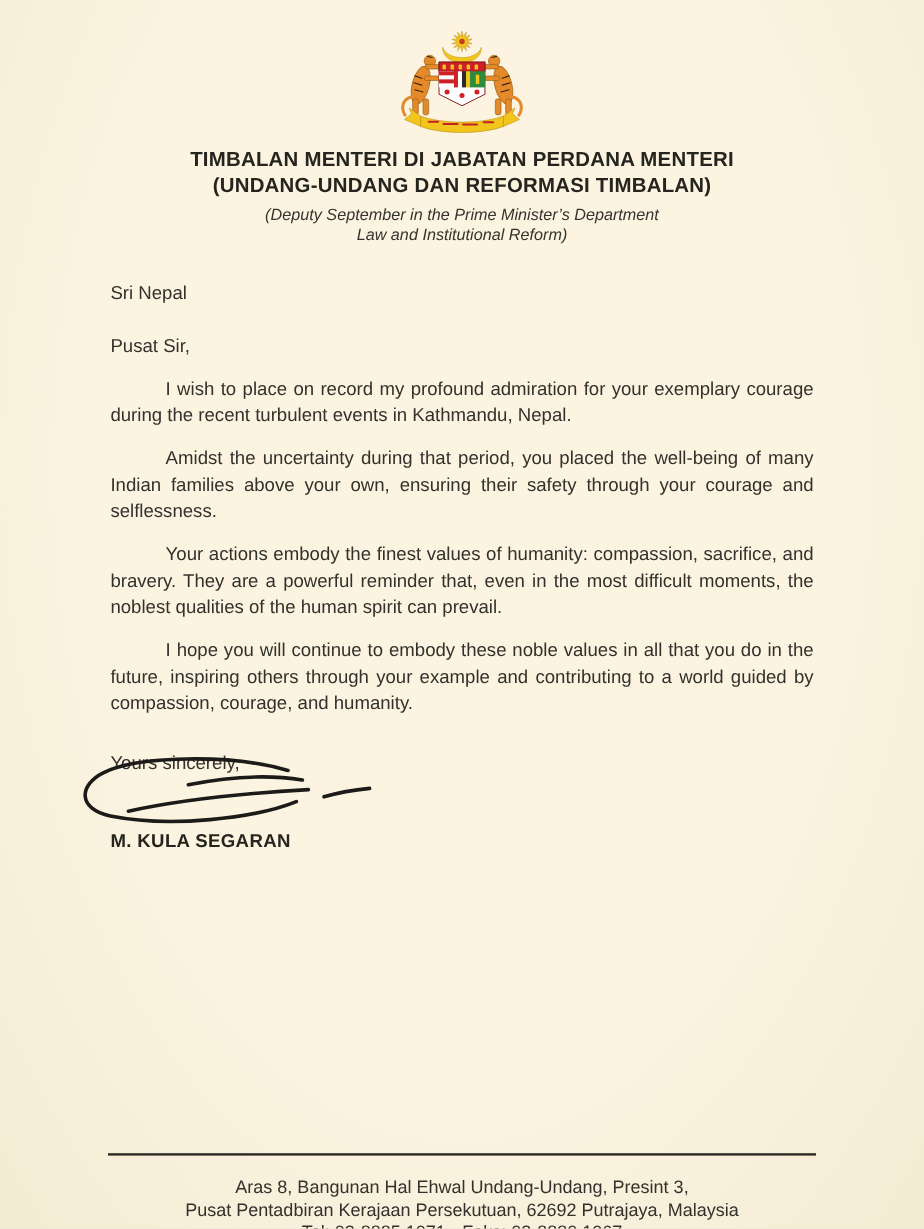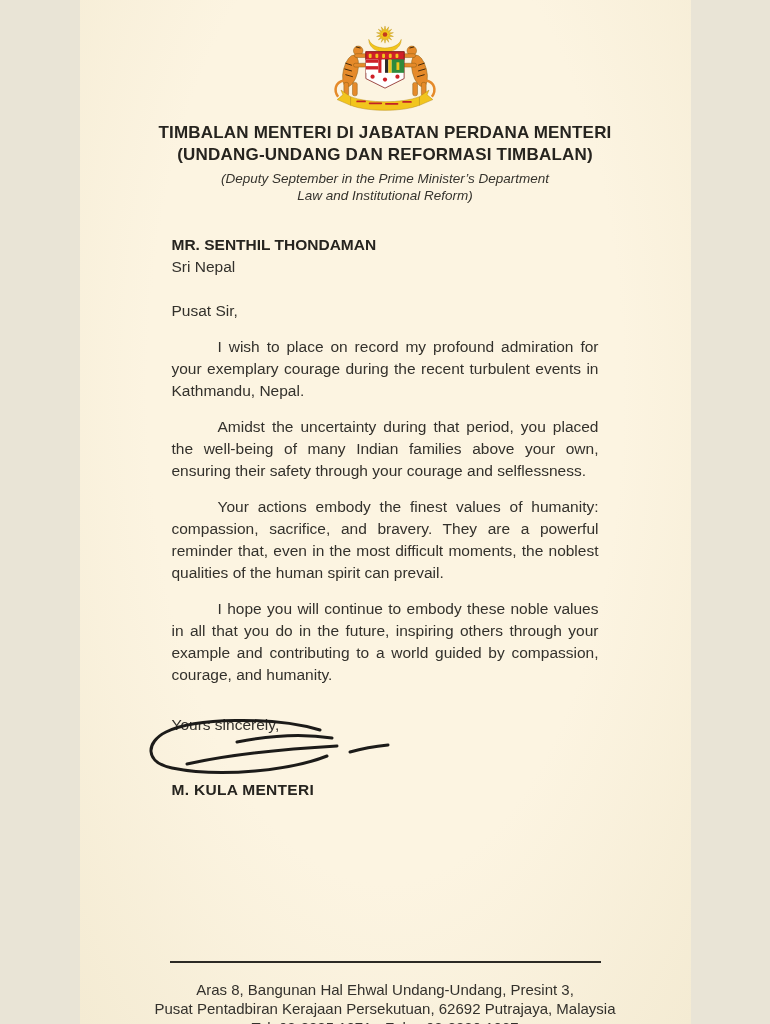--- a/index.html
+++ b/index.html
@@ -1,18 +1,18 @@
 <!DOCTYPE html>
 <html><head>
 <meta charset="utf-8">
 <style>
   html, body { margin: 0; padding: 0; background: #e9e4d6; }
   .page {
     position: relative;
-    width: 611px;
+    width: 770px;
     height: 1024px;
     margin: 0 auto;
     overflow: hidden;
     background: radial-gradient(ellipse at 50% 38%, #fcf4e1 55%, #f4ebd3 100%);
     color: #33312c;
     font-family: "Liberation Sans", sans-serif;
     font-size: 15.5px;
     line-height: 22px;
   }
   
@@ -169,42 +169,41 @@
     </svg>
     <div class="lh-title first">TIMBALAN MENTERI DI JABATAN PERDANA MENTERI</div>
     <div class="lh-title">(UNDANG-UNDANG DAN REFORMASI TIMBALAN)</div>
     <div class="lh-sub first">(Deputy September in the Prime Minister’s Department</div>
     <div class="lh-sub">Law and Institutional Reform)</div>
   </div>
 
 
   <div class="content">
     <div class="recipient">
-      <div class="recipient-name">MR. SENTHIL THONDAMAN</div>
       <div>Sri Nepal</div>
     </div>
 
     <div class="salutation">Pusat Sir,</div>
 
     <p>I wish to place on record my profound admiration for your exemplary courage during the recent turbulent events in Kathmandu, Nepal.</p>
     <p>Amidst the uncertainty during that period, you placed the well-being of many Indian families above your own, ensuring their safety through your courage and selflessness.</p>
     <p>Your actions embody the finest values of humanity: compassion, sacrifice, and bravery. They are a powerful reminder that, even in the most difficult moments, the noblest qualities of the human spirit can prevail.</p>
     <p>I hope you will continue to embody these noble values in all that you do in the future, inspiring others through your example and contributing to a world guided by compassion, courage, and humanity.</p>
 
     <div class="closing">
       <div>Yours sincerely,</div>
       <svg class="signature-svg" viewBox="0 0 252 62" aria-hidden="true">
         <g fill="none" stroke="#1c1b19" stroke-width="3" stroke-linecap="round">
           <path d="M178 12 C130 -2 52 0 24 14 C4 24 2 44 30 50 C80 60 150 52 185 38"></path>
           <path d="M95 24 C135 16 165 16 190 20"></path>
           <path d="M45 46 C100 34 160 30 195 28"></path>
           <path d="M208 34 C222 30 236 28 246 27"></path>
         </g>
       </svg>
-      <div class="signatory">M. KULA MENTERI</div>
+      <div class="signatory">M. KULA SEGARAN</div>
     </div>
   </div>
 
   <div class="footer">
     <div class="footer-rule"></div>
     <div>Aras 8, Bangunan Hal Ehwal Undang-Undang, Presint 3,</div>
     <div>Pusat Pentadbiran Kerajaan Persekutuan, 62692 Putrajaya, Malaysia</div>
     <div>Tel: 03-8885 1071 • Faks: 03-8880 1067</div>
   </div>
 

